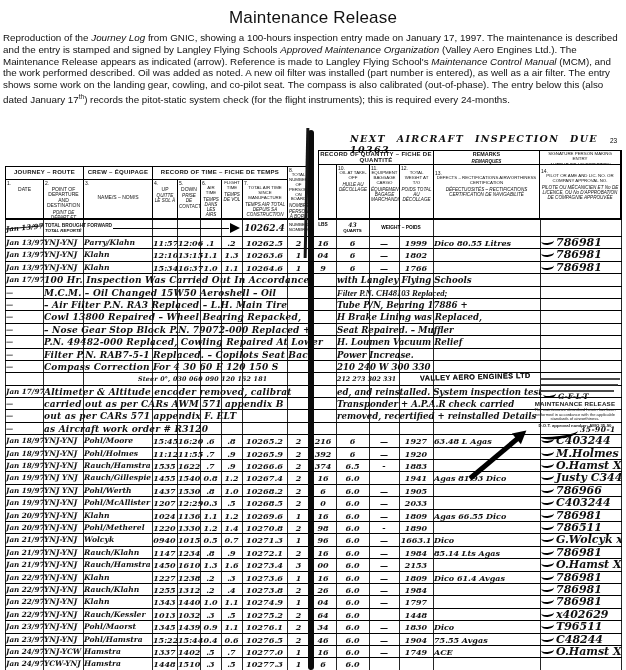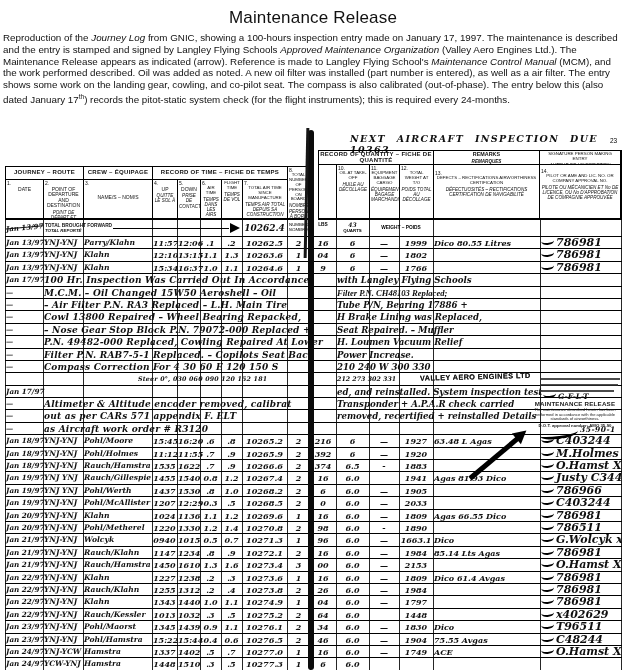--- a/index.html
+++ b/index.html
@@ -262,26 +262,27 @@
           <div class="c"></div>
         </div>
         <div class="grid-row">
           <div class="c hw date"></div>
           <div class="c hw noteL smtxt" style="grid-column: 2 / 11; padding-left: 95px;">Steer 0°, 030 060 090 120 152 181</div>
           <div class="c hw noteR smtxt" style="grid-column: 11 / 15;">212  273  302  331</div>
           <div class="c"></div>
         </div>
         <div class="grid-row">
           <div class="c hw date">Jan 17/97</div>
+          <div class="c hw noteL" style="grid-column: 2 / 11;">Altimeter &amp; Altitude encoder removed, calibrat</div>
           <div class="c hw noteR" style="grid-column: 11 / 15;">ed, and reinstalled. System inspection test</div>
-          <div class="c hw noteL" style="grid-column: 2 / 11;">Altimeter &amp; Altitude encoder removed, calibrat</div>
-          <div class="c"></div>
-        </div>
-        <div class="grid-row">
-          <div class="c hw date">—</div>
+          <div class="c"></div>
+        </div>
+        <div class="grid-row">
+          <div class="c hw date">—</div>
+          <div class="c hw noteL" style="grid-column: 2 / 11;">carried out as per CARs AWM 571 appendix B</div>
           <div class="c hw noteR" style="grid-column: 11 / 15;">Transponder + A.P.A.R check carried</div>
           <div class="c"></div>
         </div>
         <div class="grid-row">
           <div class="c hw date">—</div>
           <div class="c hw noteL" style="grid-column: 2 / 11;">out as per CARs 571 appendix F.  ELT</div>
           <div class="c hw noteR" style="grid-column: 11 / 15;">removed, recertified + reinstalled  Details</div>
           <div class="c"></div>
         </div>
         <div class="grid-row">

